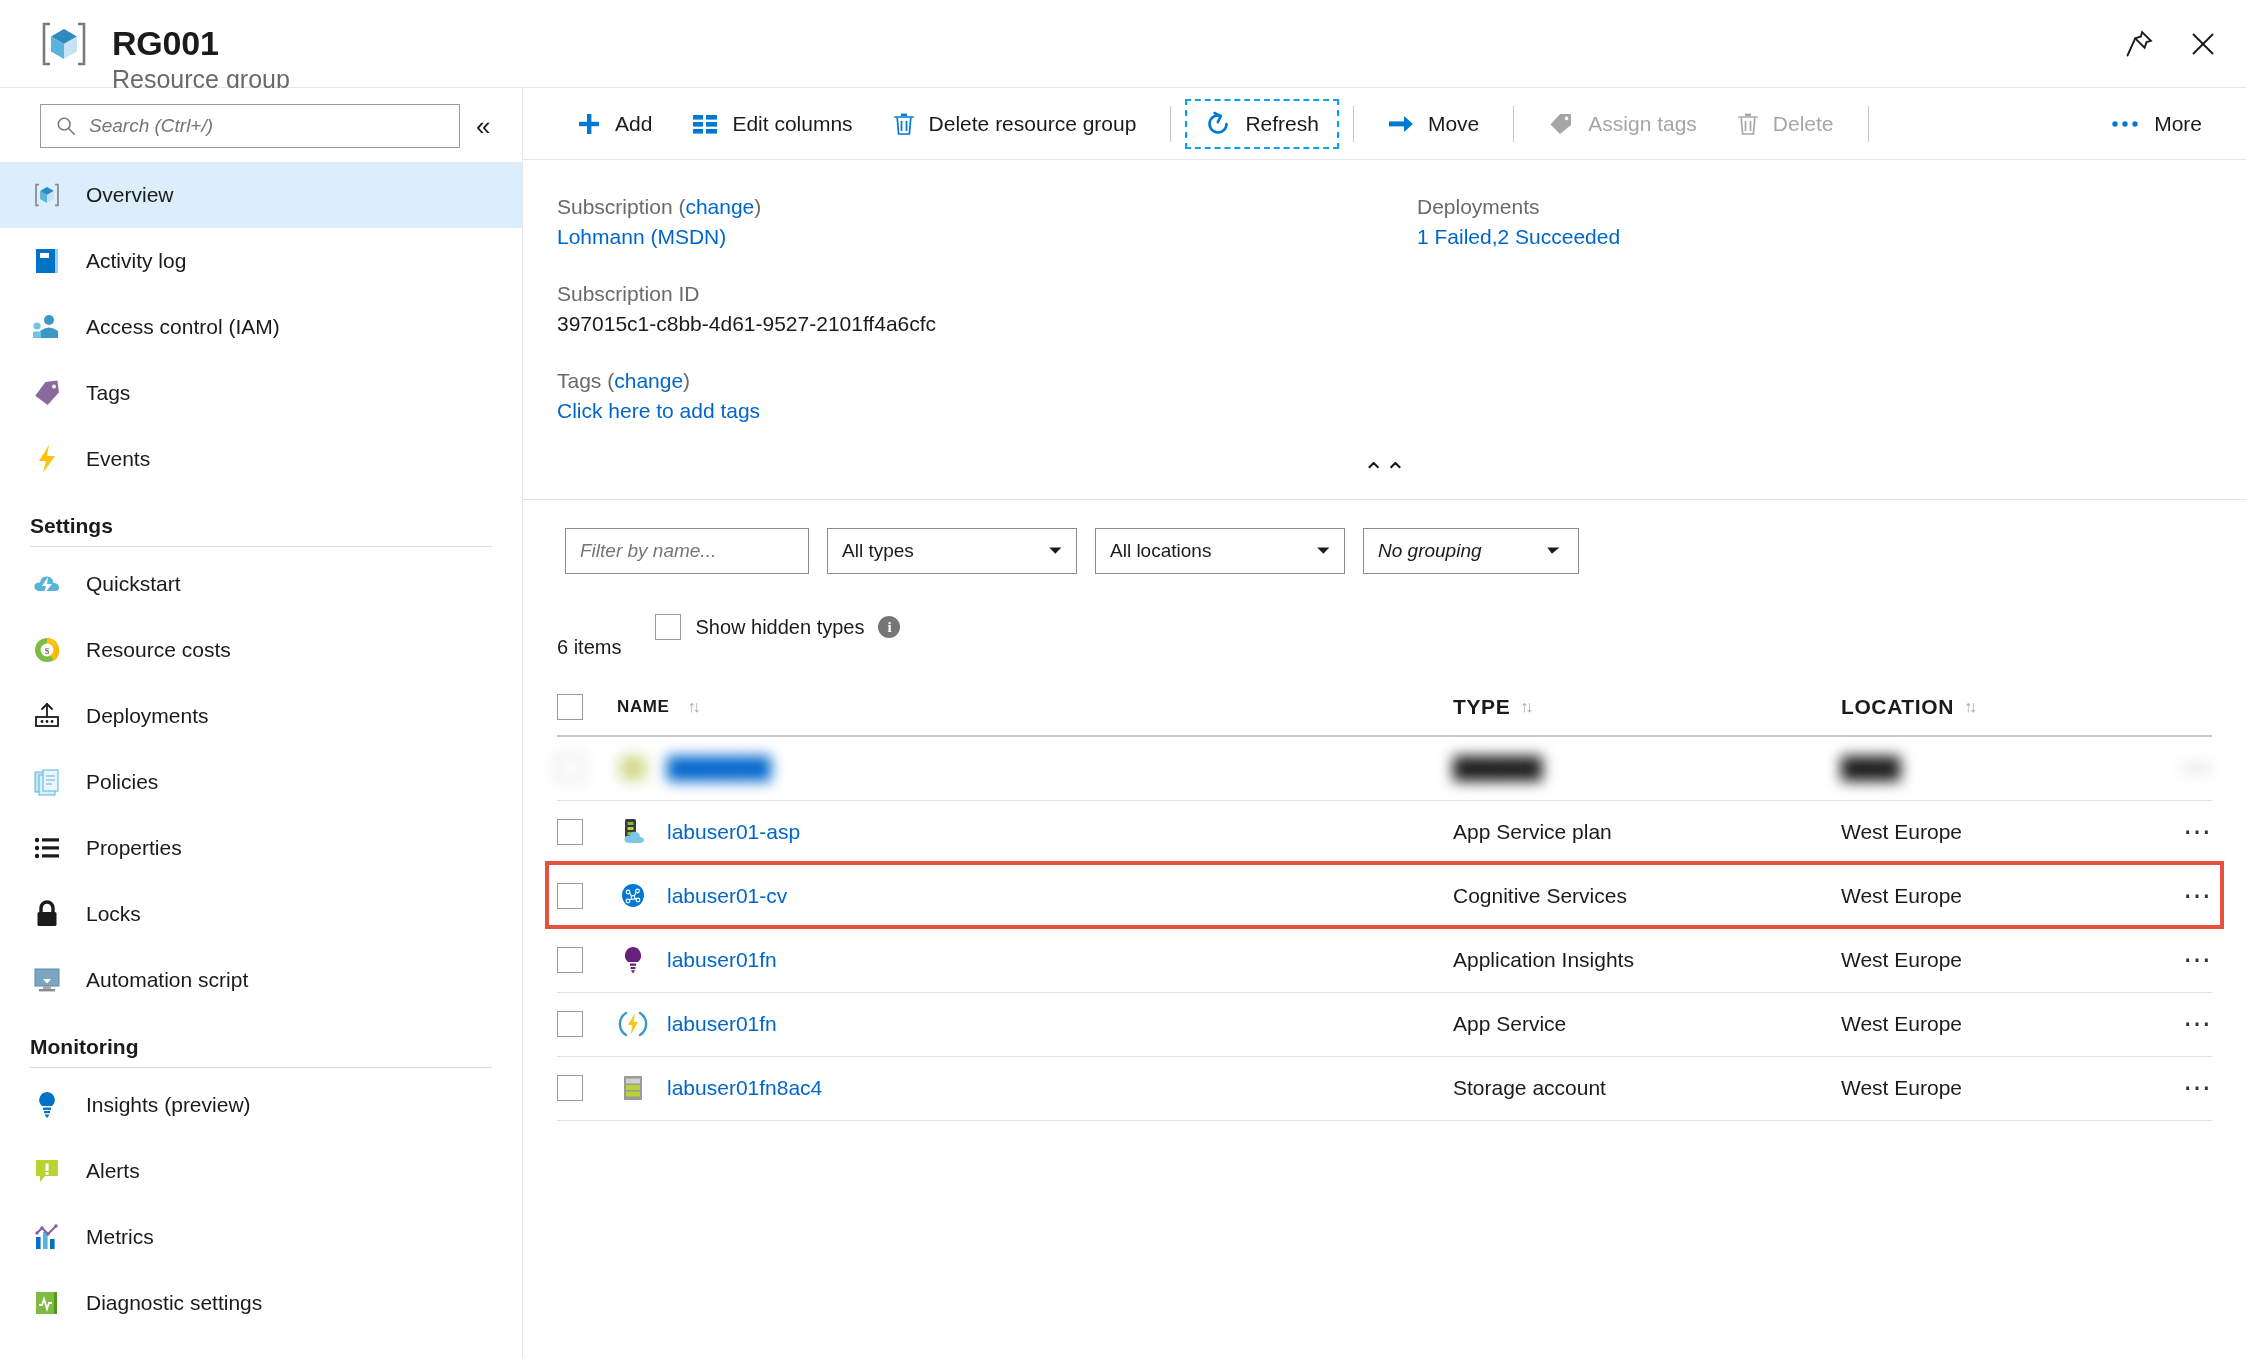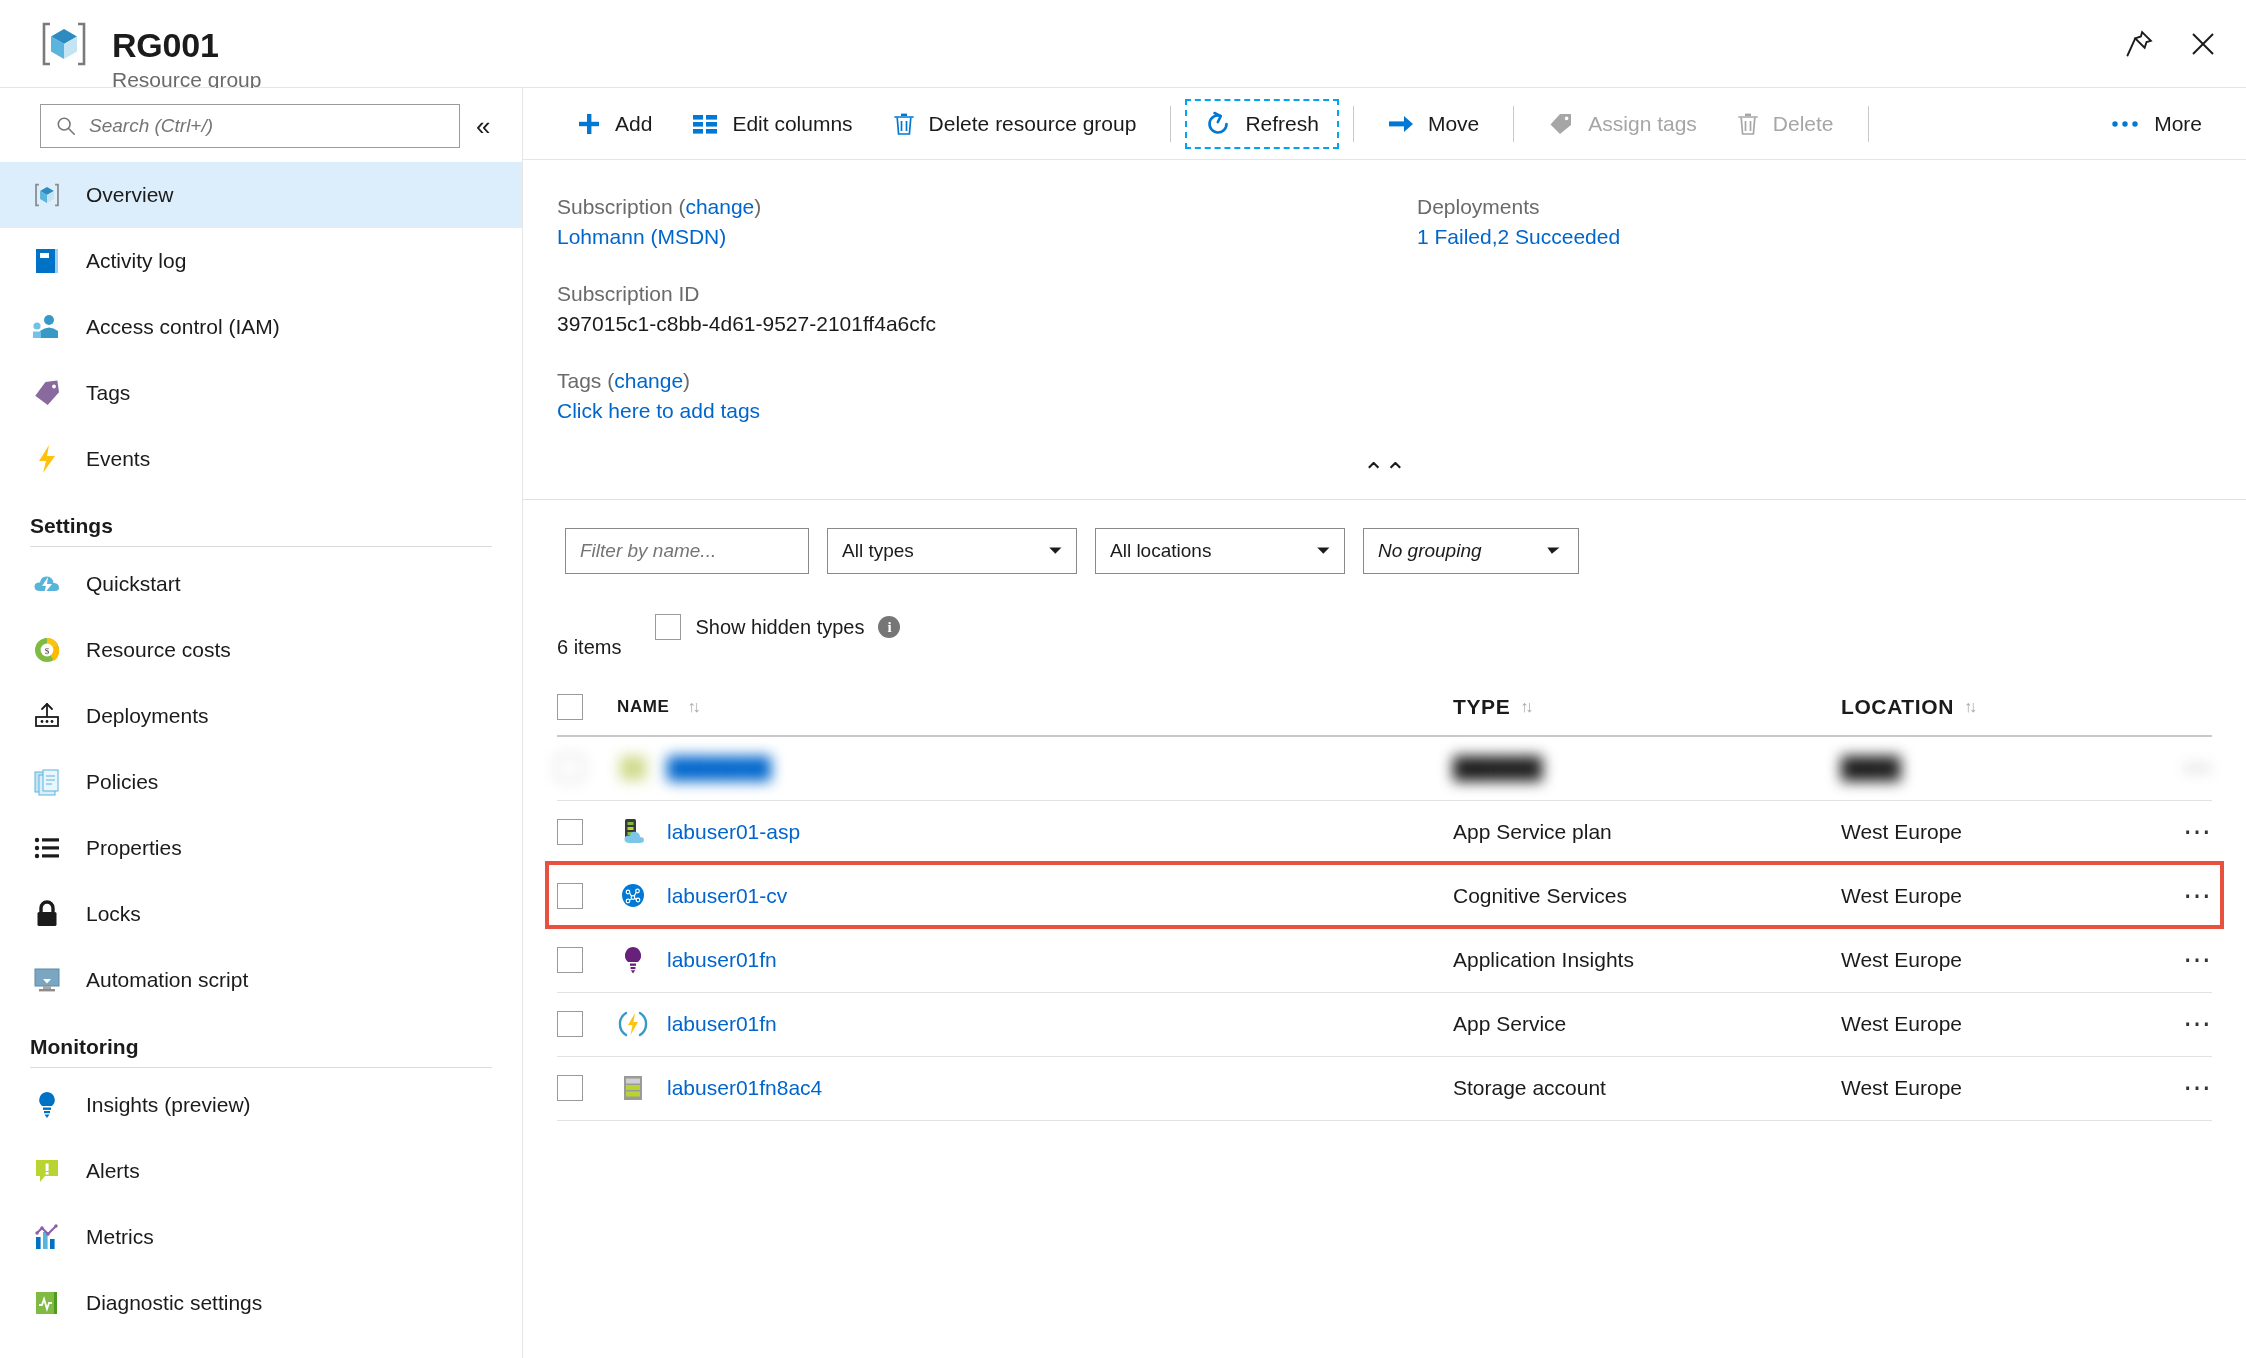--- a/index.html
+++ b/index.html
@@ -16,21 +16,21 @@
   .titlebar {
     height: 88px; flex: 0 0 88px;
     display: flex; align-items: center;
     padding: 0 26px 0 38px;
     border-bottom: 1px solid #e6e6e6;
     position: relative;
   }
   .rg-icon { width: 52px; height: 52px; flex: 0 0 52px; position: relative; }
   .title-text { margin-left: 22px; display: flex; flex-direction: column; justify-content: center; margin-top: 32px; }
   .title-main { font-size: 34px; font-weight: bold; line-height: 1.05; color: #1b1b1b; letter-spacing: -0.2px;}
-  .title-sub { font-size: 21px; color: #6a6a6a; margin-top: 4px; line-height: 1.1; }
+  .title-sub { font-size: 25px; color: #6a6a6a; margin-top: 4px; line-height: 1.1; }
   .titlebar-actions { margin-left: auto; display: flex; align-items: center; gap: 30px; }
   .ic-btn { width: 34px; height: 34px; display: flex; align-items: center; justify-content: center; cursor: pointer; }
 
   
   .body-area { flex: 1 1 auto; display: flex; min-height: 0; }
 
   
   .sidebar {
     width: 523px; flex: 0 0 523px;
     border-right: 1px solid #e6e6e6;

